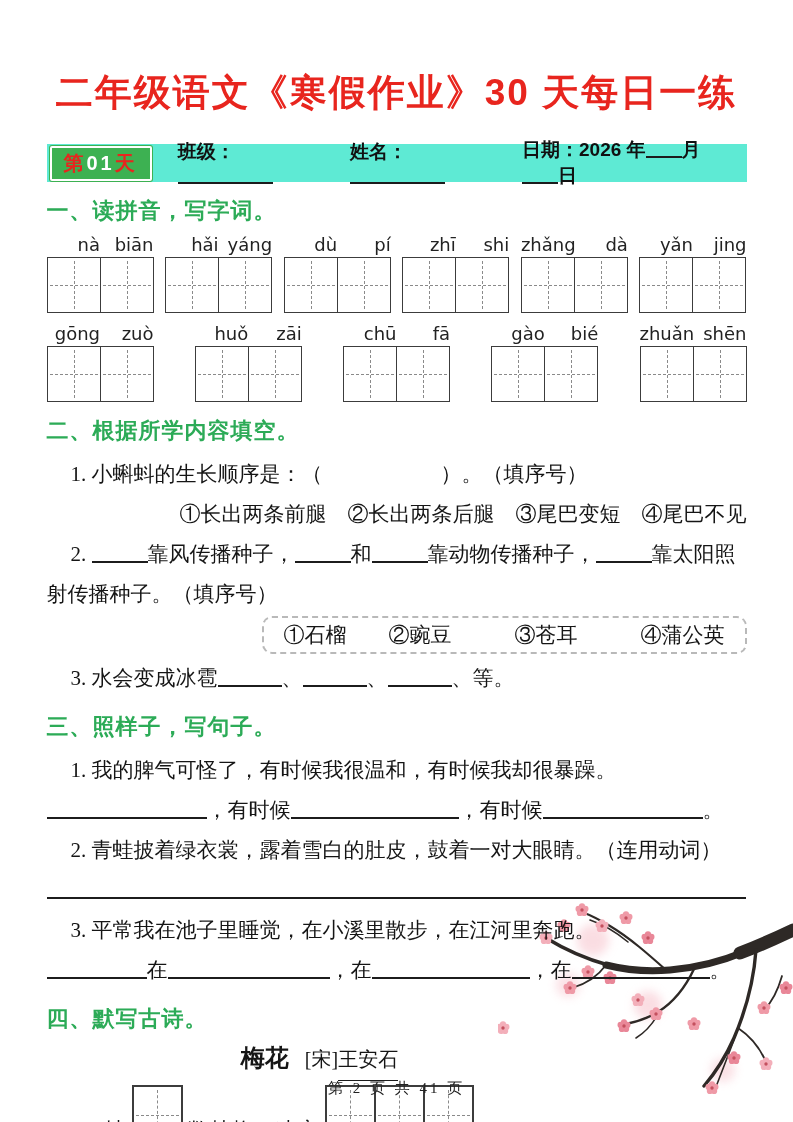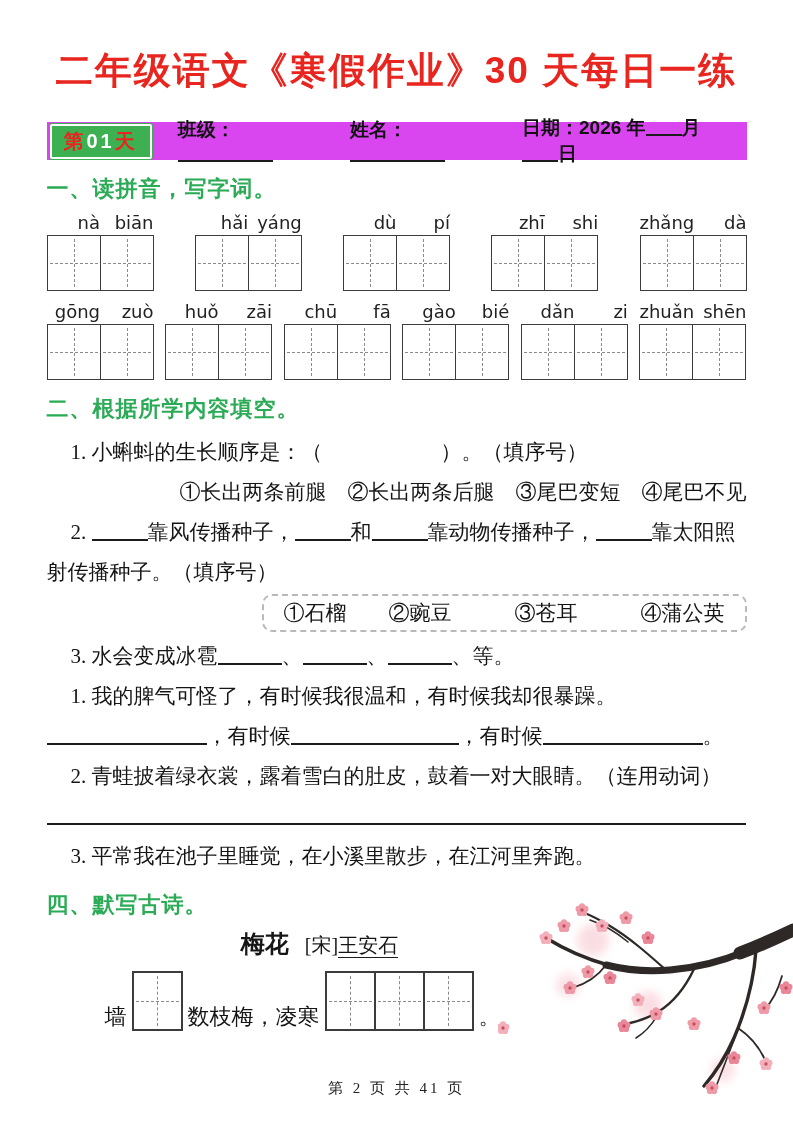--- a/index.html
+++ b/index.html
@@ -1,24 +1,24 @@
 <!DOCTYPE html>
 <html><head>
 <meta charset="utf-8">
 <style>
   html,body{margin:0;padding:0;width:793px;height:1122px;background:#ffffff;overflow:hidden;}
   body{font-family:"Liberation Serif","DejaVu Serif",serif;color:#151515;position:relative;}
   .content{width:700px;margin:0 auto;position:relative;z-index:2;}
 
   
-  .page-title{margin-top:46px;text-align:center;font-family:"Liberation Sans","DejaVu Sans",sans-serif;
+  .page-title{margin-top:68px;text-align:center;font-family:"Liberation Sans","DejaVu Sans",sans-serif;
     font-weight:bold;font-size:37px;letter-spacing:2px;color:#e8251e;}
 
   
-  .header-bar{margin-top:26px;height:38px;background:#d946ef;display:flex;align-items:center;
+  .header-bar{margin-top:26px;height:38px;background:#5eead4;display:flex;align-items:center;
     font-family:"Liberation Sans","DejaVu Sans",sans-serif;font-weight:bold;font-size:19px;color:#111;}
   .day-badge{margin-left:3px;background:#3db152;border:2px solid #ffffff;border-radius:2px;
     padding:2px 12px;font-size:20px;letter-spacing:3px;white-space:nowrap;box-shadow:0 0 0 1px #3db152;}
   .day-badge .red{color:#e8251e;} .day-badge .white{color:#ffffff;}
   .hfield{margin-left:26px;white-space:nowrap;}
   .hfield:first-of-type{margin-left:24px;}
 
   
   .sec-heading{font-family:"Liberation Sans","DejaVu Sans",sans-serif;font-weight:bold;
     font-size:22px;color:#2cab57;margin:14px 0 8px 0;letter-spacing:1px;}
@@ -44,21 +44,21 @@
   .blank{display:inline-block;border-bottom:2px solid #1c1c1c;height:6px;vertical-align:-2px;}
   .spacer{display:inline-block;height:6px;}
 
   .choices-box{display:inline-block;margin-left:215px;margin-top:2px;margin-bottom:4px;
     border:2px dashed #b9b9b9;border-radius:10px;padding:3px 20px;font-size:21px;}
 
   
   .poem{margin-left:58px;width:430px;}
   .poem-head{text-align:center;font-size:20px;margin:4px 0 10px 0;}
   .poem-head .ptitle{font-weight:bold;font-size:24px;margin-right:16px;}
-  .poem-head .pauthor{border-bottom:1.6px solid #1c1c1c;padding-bottom:1px;}
+  .poem-head .pauthor{border-bottom:1.6px solid #1c1c1c;padding-bottom:10px;}
   .poem-line{display:flex;align-items:center;font-size:22px;margin-bottom:12px;}
   .boxgroup{display:inline-flex;border:2px solid #3c3c3c;margin:0 5px;}
   .boxgroup .cell{width:47px;height:56px;}
   .boxgroup .cell + .cell{border-left:2px solid #3c3c3c;}
 
   
   .page-footer{position:absolute;left:0;right:0;bottom:24px;text-align:center;
     font-size:15px;letter-spacing:3px;color:#222;z-index:2;}
 
   
@@ -125,20 +125,30 @@
       <div class="pin-group">
         <div class="pin-labels">
           <span>zhǎng</span>
           <span>dà</span>
         </div>
         <div class="cells">
           <span class="cell"></span>
           <span class="cell"></span>
         </div>
       </div>
+      <div class="pin-group">
+        <div class="pin-labels">
+          <span>yǎn</span>
+          <span>jing</span>
+        </div>
+        <div class="cells">
+          <span class="cell"></span>
+          <span class="cell"></span>
+        </div>
+      </div>
     </div>
   <div class="pin-row">
       <div class="pin-group">
         <div class="pin-labels">
           <span>gōng</span>
           <span>zuò</span>
         </div>
         <div class="cells">
           <span class="cell"></span>
           <span class="cell"></span>
@@ -161,30 +171,20 @@
         </div>
         <div class="cells">
           <span class="cell"></span>
           <span class="cell"></span>
         </div>
       </div>
       <div class="pin-group">
         <div class="pin-labels">
           <span>gào</span>
           <span>bié</span>
-        </div>
-        <div class="cells">
-          <span class="cell"></span>
-          <span class="cell"></span>
-        </div>
-      </div>
-      <div class="pin-group">
-        <div class="pin-labels">
-          <span>dǎn</span>
-          <span>zi</span>
         </div>
         <div class="cells">
           <span class="cell"></span>
           <span class="cell"></span>
         </div>
       </div>
       <div class="pin-group">
         <div class="pin-labels">
           <span>zhuǎn</span>
           <span>shēn</span>
@@ -196,25 +196,27 @@
       </div>
     </div>
 
   <div class="sec-heading">二、根据所学内容填空。</div>
   <div class="line item rich"><span class="txt">1. 小蝌蚪的生长顺序是：（</span><span class="spacer" style="width: 118px;"></span><span class="txt">）。（填序号）</span></div>
   <div class="line choices-line">①长出两条前腿　②长出两条后腿　③尾巴变短　④尾巴不见</div>
   <div class="line item rich"><span class="txt">2. </span><span class="blank" style="width: 56px;"></span><span class="txt">靠风传播种子，</span><span class="blank" style="width: 56px;"></span><span class="txt">和</span><span class="blank" style="width: 56px;"></span><span class="txt">靠动物传播种子，</span><span class="blank" style="width: 56px;"></span><span class="txt">靠太阳照射传播种子。（填序号）</span></div>
   <div><span class="choices-box">①石榴　　②豌豆　　　③苍耳　　　④蒲公英</span></div>
   <div class="line item rich"><span class="txt">3. 水会变成冰雹</span><span class="blank" style="width: 64px;"></span><span class="txt">、</span><span class="blank" style="width: 64px;"></span><span class="txt">、</span><span class="blank" style="width: 64px;"></span><span class="txt">、等。</span></div>
 
+  <div class="sec-heading">三、照样子，写句子。</div>
   <div class="line item">1. 我的脾气可怪了，有时候我很温和，有时候我却很暴躁。</div>
   <div class="line rich"><span class="blank" style="width: 160px;"></span><span class="txt">，有时候</span><span class="blank" style="width: 168px;"></span><span class="txt">，有时候</span><span class="blank" style="width: 160px;"></span><span class="txt">。</span></div>
   <div class="line item">2. 青蛙披着绿衣裳，露着雪白的肚皮，鼓着一对大眼睛。（连用动词）</div>
   <div class="line rich"><span class="blank" style="width: 699px;"></span></div>
   <div class="line item">3. 平常我在池子里睡觉，在小溪里散步，在江河里奔跑。</div>
+  <div class="line rich"><span class="blank" style="width: 100px;"></span><span class="txt">在</span><span class="blank" style="width: 162px;"></span><span class="txt">，在</span><span class="blank" style="width: 158px;"></span><span class="txt">，在</span><span class="blank" style="width: 138px;"></span><span class="txt">。</span></div>
 
   <div class="sec-heading">四、默写古诗。</div>
   <div class="poem">
     <div class="poem-head">
       <span class="ptitle">梅花</span><span>[宋]</span><span class="pauthor">王安石</span>
     </div>
     <div class="poem-line rich">
         <span class="txt">墙</span>
         <span class="boxgroup">
           <span class="cell"></span>

